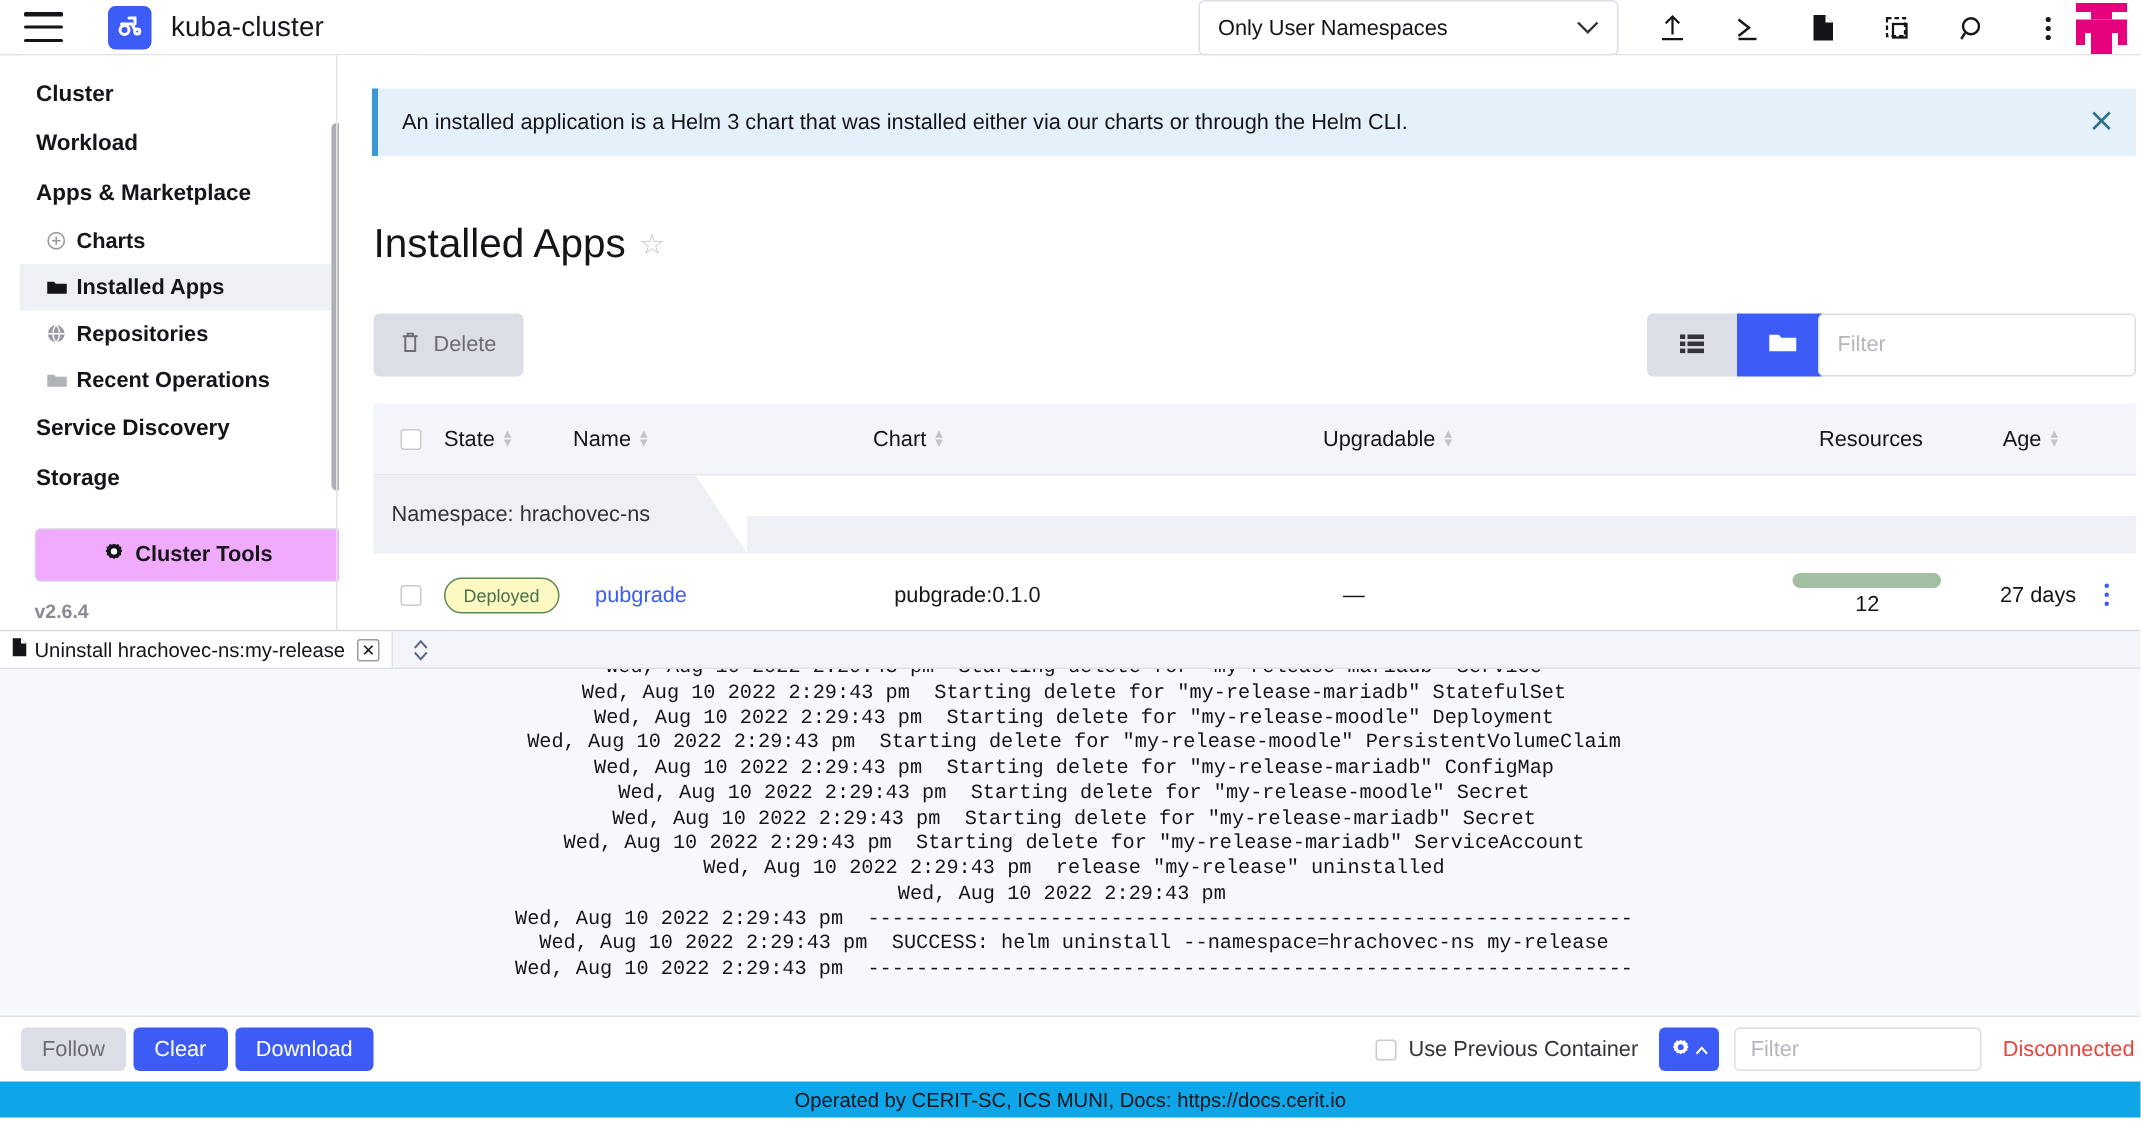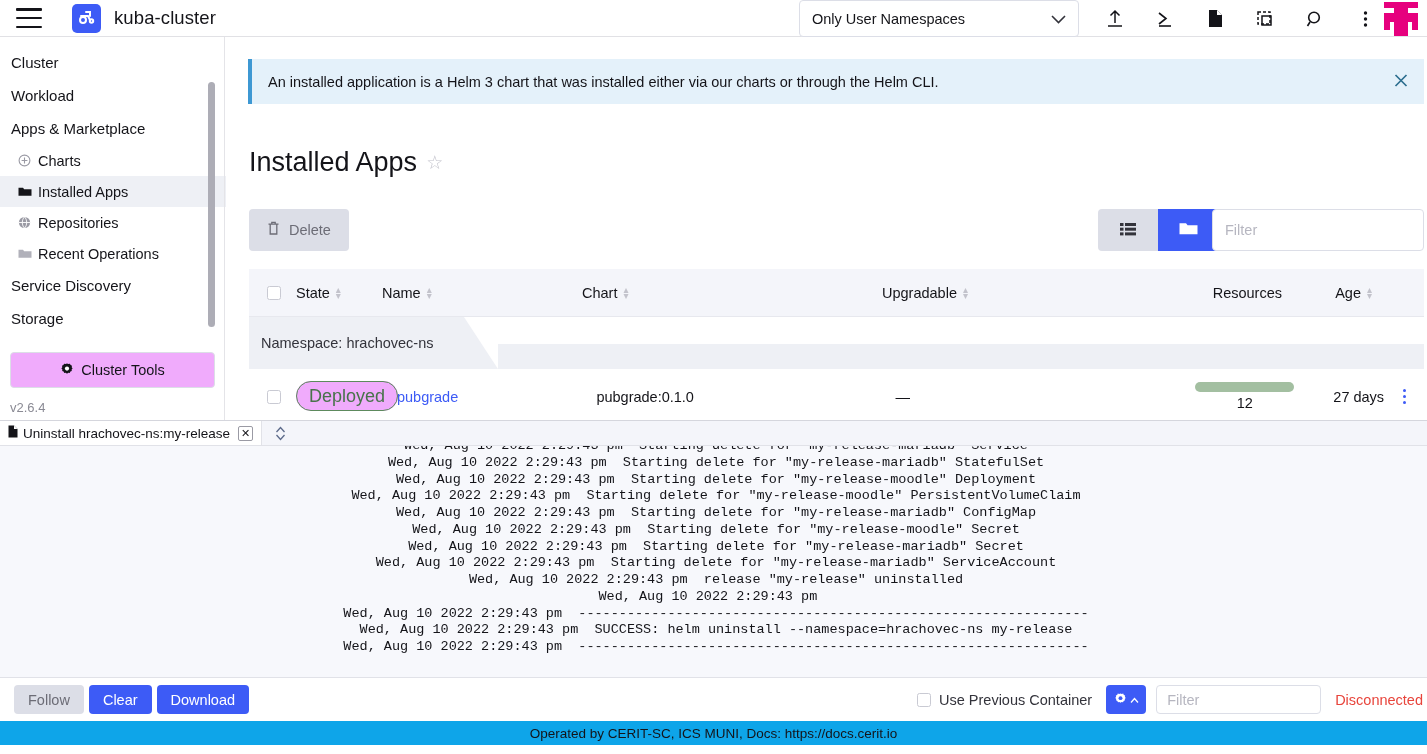--- a/index.html
+++ b/index.html
@@ -43,23 +43,24 @@
   .ns-select .chev { margin-left: auto; }
   .topicons { position: absolute; left: 1090px; top: 0; height: 37px; display: flex; align-items: center; gap: 0px; }
   .ticon { width: 50px; height: 37px; display: flex; align-items: center; justify-content: center; cursor: pointer; color: #141419; }
   .avatar-logo {
     position: absolute; right: 8px; top: 0px; width: 36px; height: 37px;
     display: flex; align-items: center; justify-content: center; cursor: pointer;
   }
 
   
   .sidebar {
-    position: absolute; left: 0; top: 37px; width: 268px; height: 383px;
+    position: absolute; left: 13px; top: 37px; width: 268px; height: 383px;
     background: #fff; border-right: 1px solid #e4e4e8;
     overflow: hidden;
+    font-weight: bold;
   }
   .nav-group {
     height: 33px; display: flex; align-items: center;
     padding: 0 14px 0 11px; font-size: 15px; color: #141419; cursor: pointer;
   }
   .nav-group .chev { margin-left: auto; color: #6c6c76; }
   .nav-item {
     height: 31px; display: flex; align-items: center;
     padding: 0 14px 0 18px; font-size: 14.5px; color: #141419; cursor: pointer;
   }
@@ -152,21 +153,21 @@
   .grouprow .tail {
     position: absolute; left: 249px; right: 0; bottom: 0; height: 25px; background: #eef0f5;
   }
   .datarow {
     height: 56px; display: flex; align-items: center;
     background: #fff; border-bottom: 1px solid #e7e8ee;
     font-size: 14.5px; color: #141419;
   }
   .badge-deployed {
     border: 1px solid #5d8a5d; color: #48734a; border-radius: 20px;
-    padding: 4px 12px; font-size: 18px; background: #f0abfc;
+    padding: 4px 12px; font-size: 12px; background: #fef9c3;
   }
   .link { color: #3d5bf6; text-decoration: none; cursor: pointer; }
   .resbar-wrap { display: flex; flex-direction: column; align-items: center; }
   .resbar { width: 99px; height: 10px; border-radius: 6px; background: #a3bfa1; }
   .rescount { font-size: 14.5px; margin-top: 3px; }
   .kebab { color: #3d5bf6; font-size: 17px; line-height: 4px; cursor: pointer; display: flex; flex-direction: column; align-items: center; }
   .kebab i { display: block; width: 3px; height: 3px; background: #3d5bf6; border-radius: 50%; margin: 1.5px 0; }
 
   
   .logpanel {

